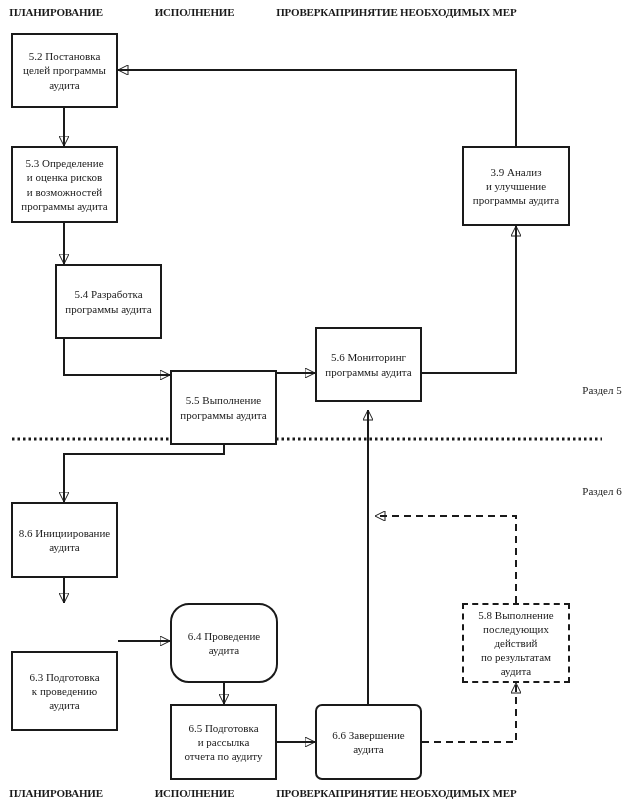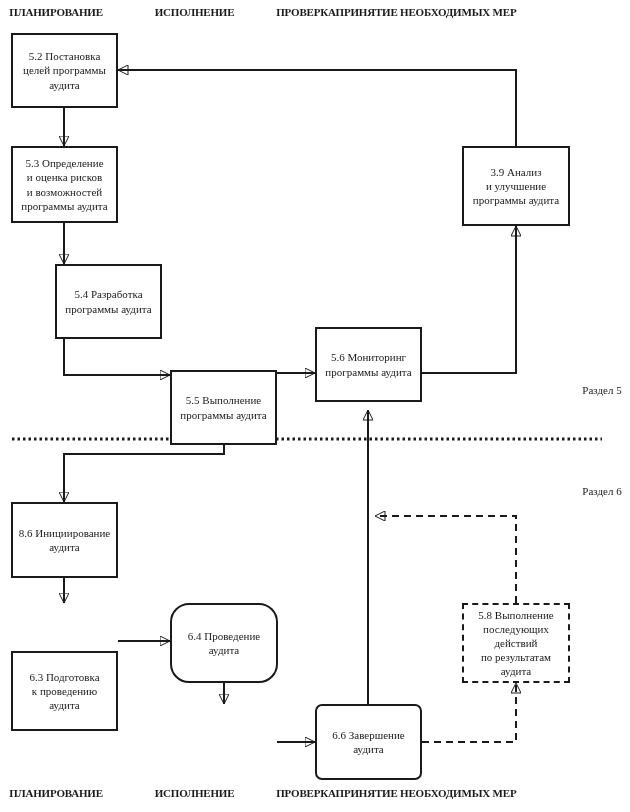--- a/index.html
+++ b/index.html
@@ -131,20 +131,23 @@
   <div class="box b5_7">3.9 Анализ
 и улучшение
 программы аудита</div>
   <div class="box b6_2">8.6 Инициирование
 аудита</div>
   <div class="box b6_3">6.3 Подготовка
 к проведению
 аудита</div>
   <div class="box b6_4">6.4 Проведение
 аудита</div>
+  <div class="box b6_5">6.5 Подготовка
+и рассылка
+отчета по аудиту</div>
   <div class="box b6_6">6.6 Завершение
 аудита</div>
   <div class="box b6_7 dashed-box">5.8 Выполнение
 последующих
 действий
 по результатам
 аудита</div>
 
   <div class="section-label sec5">Раздел 5</div>
   <div class="section-label sec6">Раздел 6</div>

